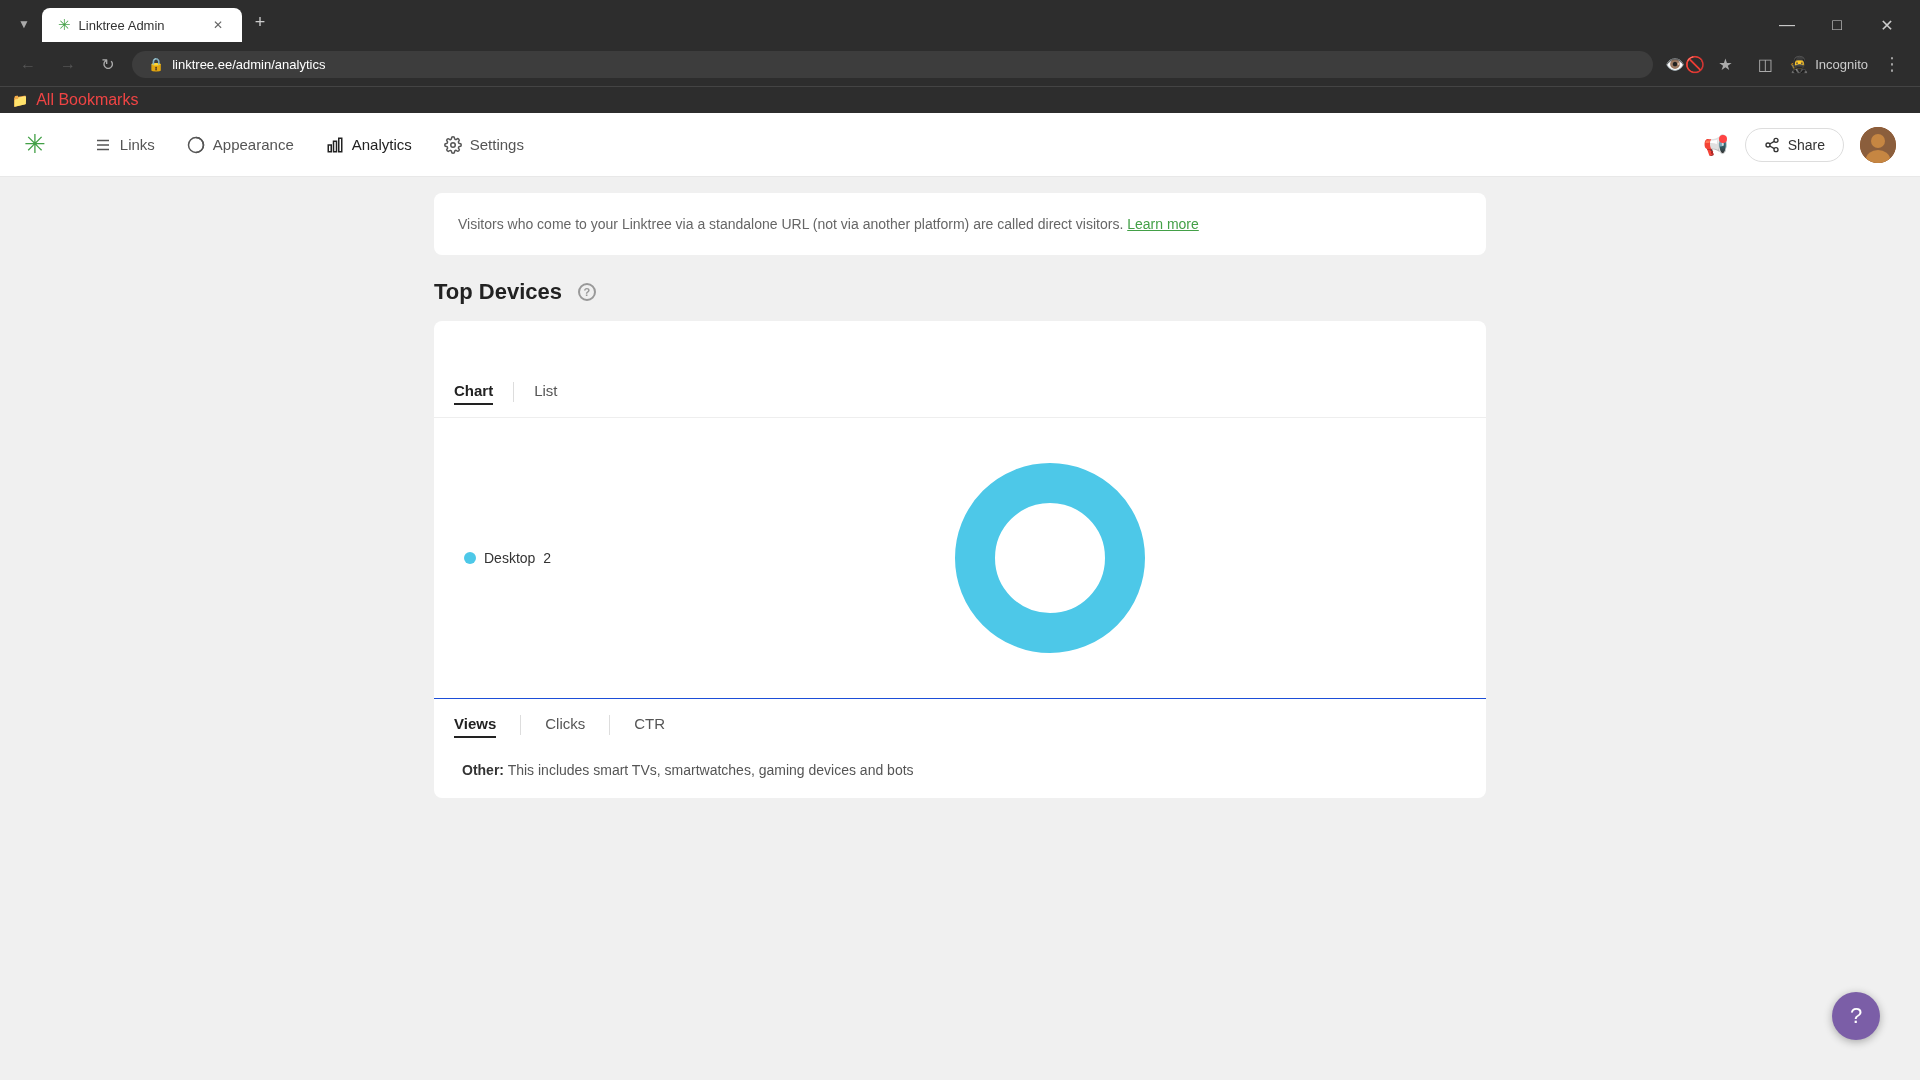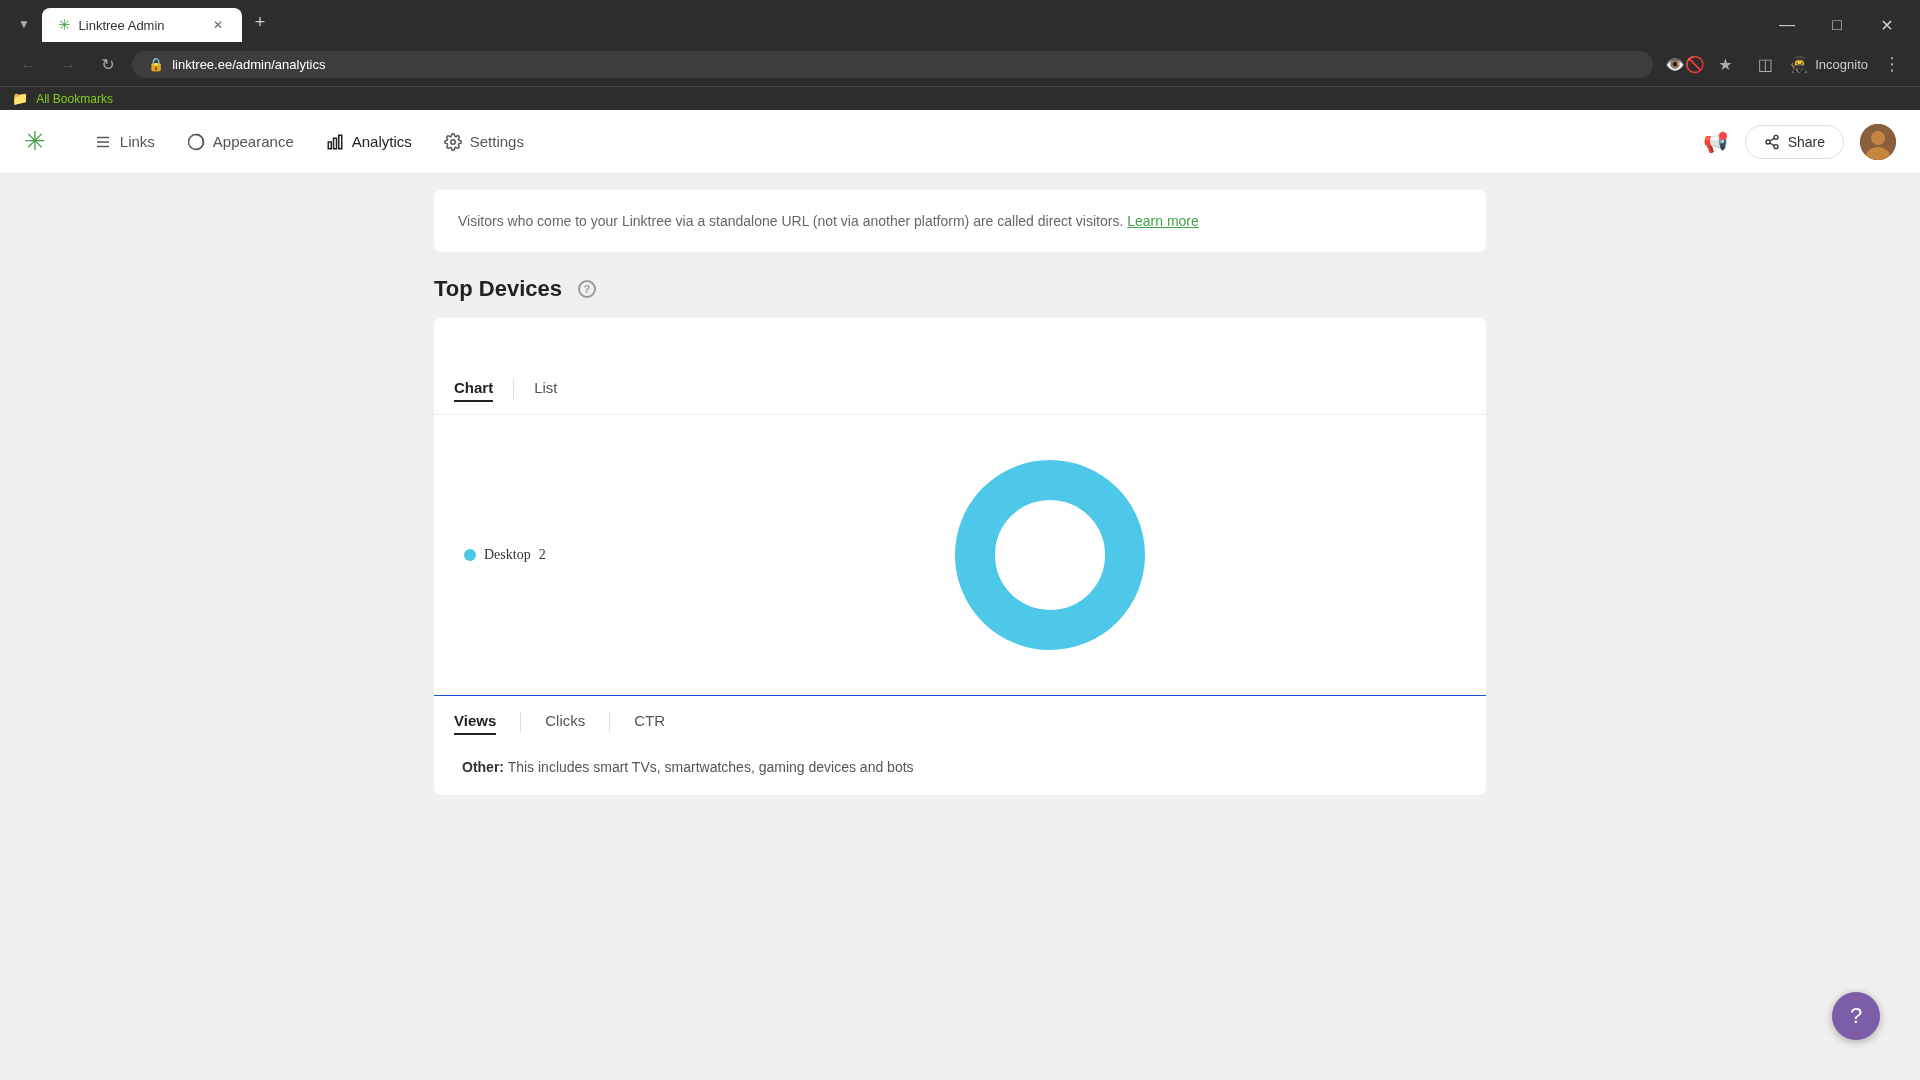--- a/index.html
+++ b/index.html
@@ -17,21 +17,21 @@
     .browser-toolbar { display: flex; align-items: center; background: #2d2d2d; padding: 6px 12px; gap: 8px; }
     .nav-btn { background: none; border: none; color: #aaa; font-size: 16px; cursor: pointer; width: 32px; height: 32px; display: flex; align-items: center; justify-content: center; border-radius: 50%; }
     .nav-btn.disabled { color: #555; cursor: default; }
     .address-bar { flex: 1; background: #3d3d3d; border: none; border-radius: 20px; padding: 6px 16px; color: #fff; font-size: 13px; display: flex; align-items: center; gap: 8px; }
     .address-bar input { background: none; border: none; outline: none; color: #fff; font-size: 13px; flex: 1; }
     .toolbar-icons { display: flex; align-items: center; gap: 8px; margin-left: 8px; }
     .toolbar-icon-btn { background: none; border: none; color: #aaa; font-size: 16px; cursor: pointer; width: 32px; height: 32px; display: flex; align-items: center; justify-content: center; border-radius: 50%; }
     .incognito-section { display: flex; align-items: center; gap: 6px; color: #ccc; font-size: 13px; }
     .bookmarks-bar { background: #2d2d2d; padding: 4px 12px; display: flex; align-items: center; gap: 8px; border-top: 1px solid #444; }
     .bookmark-icon { color: #aaa; font-size: 13px; }
-    .bookmark-text { color: #84cc16; font-size: 12px; }
+    .bookmark-text { color: #ef4444; font-size: 16px; }
 
     
     .app-container { background: #fff; display: flex; flex-direction: column; height: calc(1080px - 105px); }
 
     
     .top-nav { display: flex; align-items: center; padding: 0 24px; height: 64px; border-bottom: 1px solid #e8e8e8; background: #fff; }
     .logo { display: flex; align-items: center; margin-right: 32px; }
     .logo-icon { color: #43a047; font-size: 24px; }
     .nav-items { display: flex; align-items: center; flex: 1; }
     .nav-item { display: flex; align-items: center; gap: 8px; padding: 8px 16px; border-radius: 6px; cursor: pointer; color: #555; font-size: 15px; text-decoration: none; }
@@ -56,21 +56,21 @@
     .section-header { display: flex; align-items: center; gap: 16px; margin-bottom: 16px; }
     .section-title { font-size: 22px; font-weight: 600; color: #222; }
     .info-icon { width: 18px; height: 18px; border-radius: 50%; border: 2px solid #999; display: flex; align-items: center; justify-content: center; color: #999; font-size: 11px; font-weight: bold; cursor: pointer; }
 
     
     .chart-card { background: #fff; border-radius: 8px; padding: 0; overflow: hidden; }
     .chart-tabs { display: flex; align-items: center; padding: 12px 20px; border-bottom: 1px solid #eee; gap: 0; margin-top: 45px; }
     .chart-tab { padding: 4px 0; margin-right: 20px; font-size: 15px; color: #555; cursor: pointer; border-bottom: 2px solid transparent; }
     .chart-tab.active { color: #222; font-weight: 600; border-bottom: 2px solid #222; }
     .tab-divider { width: 1px; height: 20px; background: #ddd; margin-right: 20px; }
-    .chart-body { display: flex; align-items: center; padding: 40px 30px; min-height: 280px; font-family: Liberation Serif, serif; }
+    .chart-body { display: flex; align-items: center; padding: 40px 30px; min-height: 280px; }
     .chart-legend { display: flex; flex-direction: column; gap: 12px; min-width: 180px; }
     .legend-item { display: flex; align-items: center; gap: 8px; font-size: 14px; color: #333; }
     .legend-dot { width: 12px; height: 12px; border-radius: 50%; flex-shrink: 0; }
     .legend-count { font-weight: 500; }
     .donut-container { flex: 1; display: flex; justify-content: center; align-items: center; }
     .donut-svg { width: 200px; height: 200px; }
 
     
     .bottom-tabs { padding: 0 20px; border-top: 1px solid #1d4ed8; }
     .bottom-tab-row { display: flex; align-items: center; gap: 0; padding: 12px 0; }

